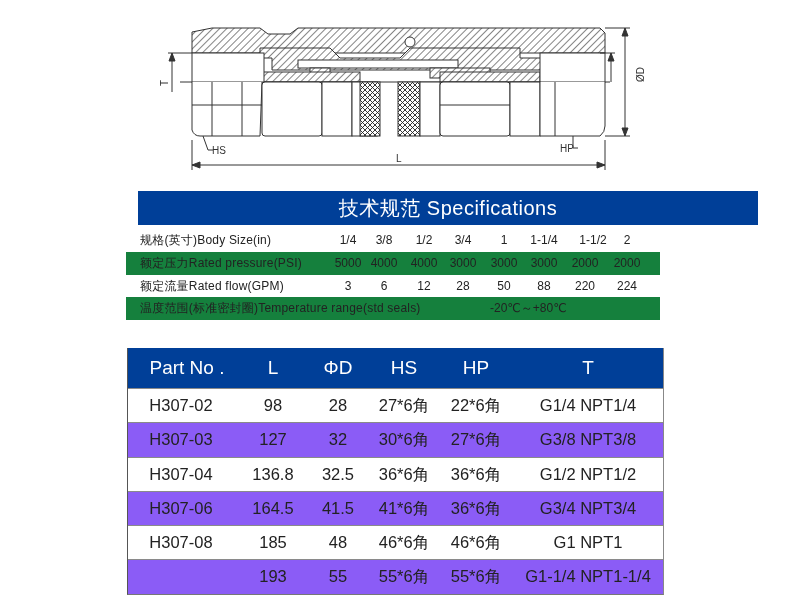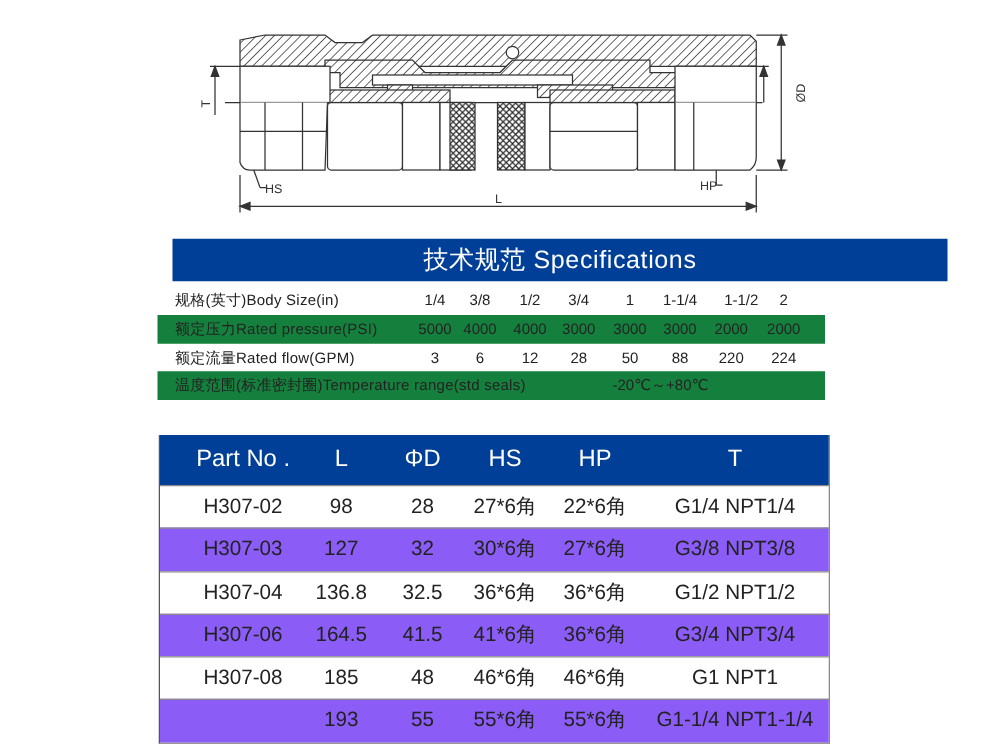--- a/index.html
+++ b/index.html
@@ -10,21 +10,21 @@
   .spec-row { position:relative; height:22.8px; font-size:12px; line-height:22.8px; }
   .spec-row.shade { background:#15803d; }
   .spec-label { position:absolute; left:14px; top:0; white-space:nowrap; letter-spacing:0.2px; }
   .spec-val { position:absolute; top:0; width:40px; margin-left:-20px; text-align:center; white-space:nowrap; }
   .spec-wide { position:absolute; top:0; white-space:nowrap; }
   .parts { position:absolute; left:127px; top:348px; width:535px; border-left:1px solid #555; border-right:1px solid #888; border-bottom:1px solid #777; }
   .parts-head { height:40px; background:#003f98; color:#fff; font-size:19px; position:relative; line-height:40px; }
   .prow { position:relative; height:33.3px; line-height:33px; font-size:16.5px; border-top:1px solid #8a8a8a; }
   .prow.shade { background:#8b5cf6; }
   .pc { position:absolute; top:0; text-align:center; white-space:nowrap; }
-  .pc.c0 { left:8px; width:90px; text-align:right; }
+  .pc.c0 { left:8px; width:90px; text-align:center; }
   .pc.c1 { left:115px; width:60px; }
   .pc.c2 { left:180px; width:60px; }
   .pc.c3 { left:240px; width:72px; }
   .pc.c4 { left:312px; width:72px; }
   .pc.c5 { left:385px; width:150px; }
   .parts-head .pc.c0 { left:14px; }
 </style>
 </head>
 <body>
 

